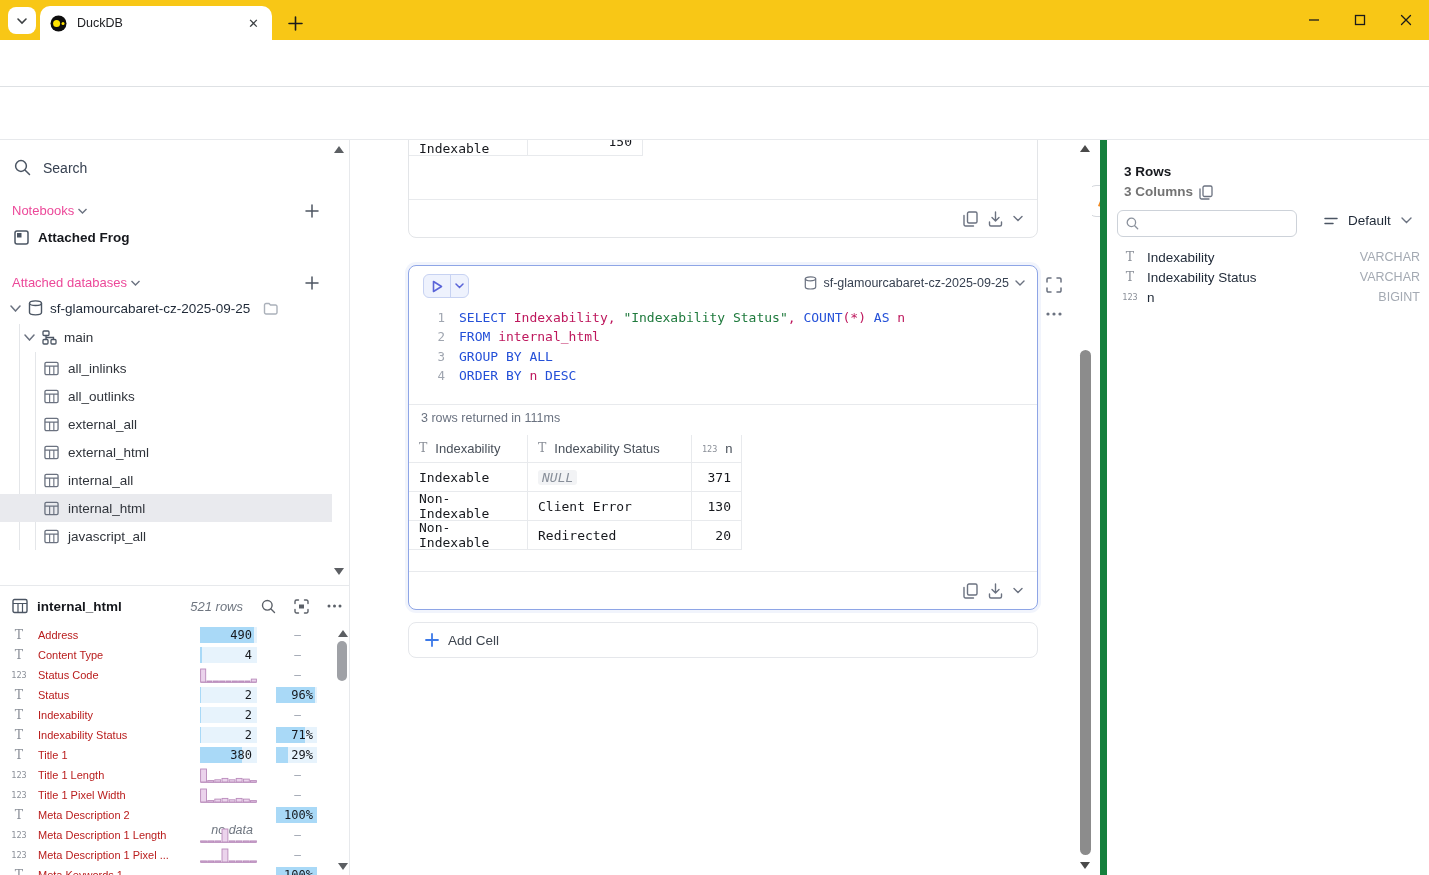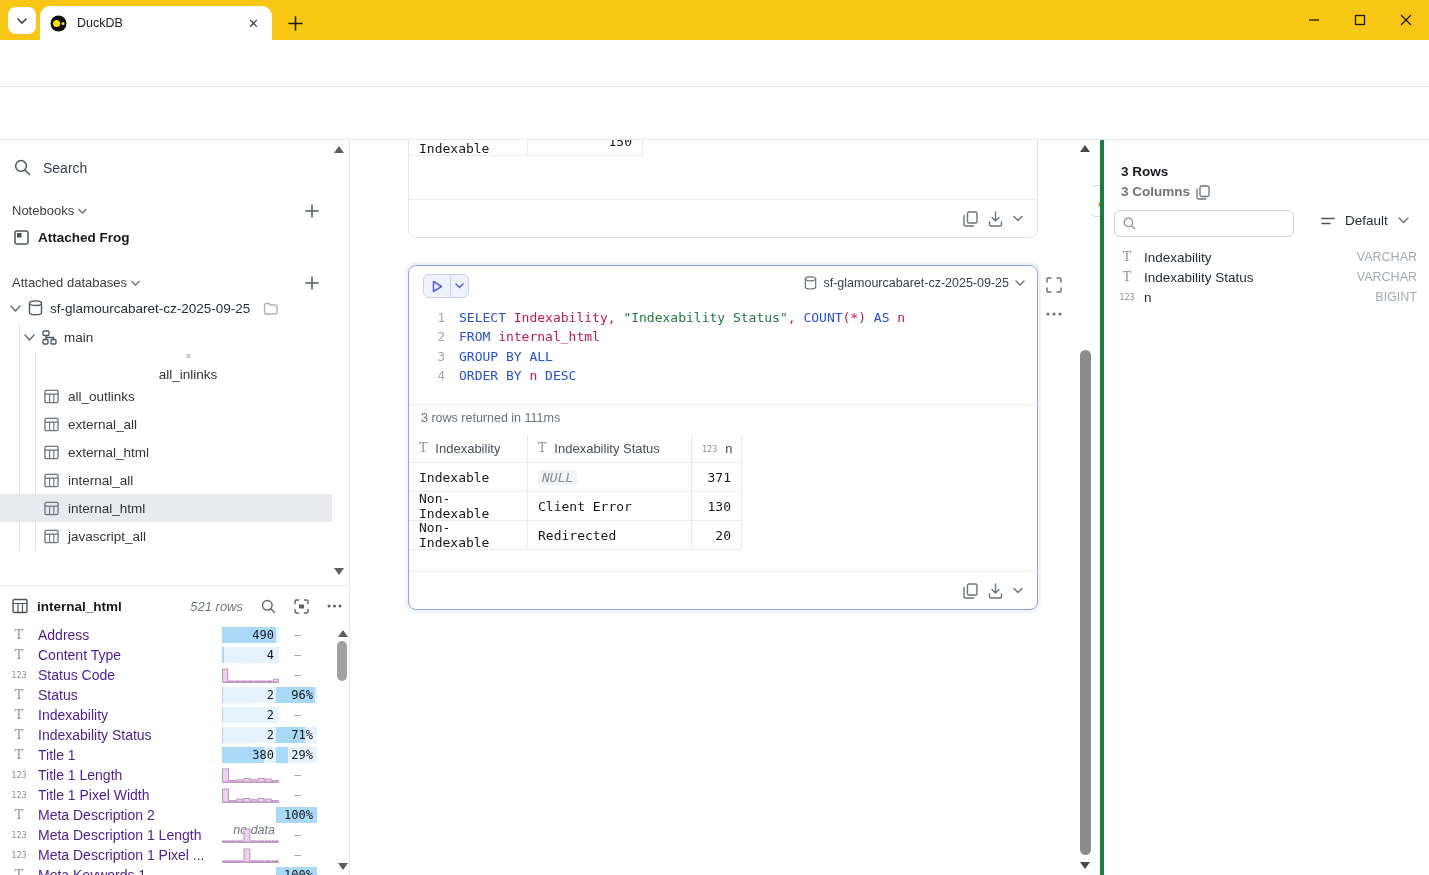--- a/index.html
+++ b/index.html
@@ -40,21 +40,21 @@
     background:#fff; display:flex; align-items:center; justify-content:center; gap:8px; }
   .signin span { font-size:13px; font-weight:600; color:#1F2937; }
   .helpwrap { left:1306px; top:104px; display:flex; align-items:center; gap:7px; color:#30343B; }
   .helpwrap span { font-size:13.5px; }
 
   
   .sidebar { left:0; top:140px; width:350px; height:735px; background:#fff; border-right:1px solid #E7E9EC; }
   .srow { position:absolute; display:flex; align-items:center; }
   .search-row { left:14px; top:19px; gap:12px; color:#4B5563; }
   .search-row span { font-size:14px; color:#374151; }
-  .secheader { font-size:13px; color:#404040; display:flex; align-items:center; gap:4px; }
+  .secheader { font-size:13px; color:#ec4899; display:flex; align-items:center; gap:4px; }
   .plusbtn { position:absolute; left:303px; width:18px; height:18px; display:flex; align-items:center; justify-content:center; color:#4D5562; }
   .nbitem { left:14px; top:90px; gap:9px; }
   .nbitem span { font-size:13.5px; font-weight:700; color:#16181D; }
   .tree-guide { position:absolute; width:1px; background:#E4E6E9; }
   .dbrow { left:10px; top:160px; gap:7px; }
   .dbrow .dbname { font-size:13.5px; color:#1F2937; }
   .mainrow { left:24px; top:190px; gap:7px; }
   .mainrow span { font-size:13.5px; color:#30343B; }
   .tbl-list .tree-row { position:absolute; left:0; width:332px; height:28px; display:flex; align-items:center;
     padding-left:44px; gap:9px; color:#4B5563; }
@@ -63,22 +63,22 @@
   .scroll-arrow { position:absolute; color:#5c5f63; }
 
   
   .tpanel { left:0; top:445px; width:349px; height:290px; border-top:1px solid #E7E9EC; background:#fff; overflow:hidden; }
   .tpanel-header { position:absolute; left:12px; top:10px; width:330px; height:20px; display:flex; align-items:center; }
   .tpanel-title { font-size:13.5px; font-weight:600; color:#16181D; margin-left:9px; }
   .tpanel-rows { font-size:13px; font-style:italic; color:#6F7680; margin-left:auto; }
   .tpanel-ic { margin-left:18px; color:#5B6068; }
   .col-row { position:absolute; left:0; width:330px; height:20px; display:flex; align-items:center; }
   .col-ic { width:38px; display:flex; justify-content:center; color:#8A8F98; flex:none; }
-  .col-name { font-size:14px; color:#4c1d95; white-space:nowrap; overflow:hidden; }
-  .stat-cell { position:absolute; left:222px; top:2px; width:57px; height:16px; }
+  .col-name { font-size:11px; color:#b91c1c; white-space:nowrap; overflow:hidden; }
+  .stat-cell { position:absolute; left:200px; top:2px; width:57px; height:16px; }
   .pct-cell  { position:absolute; left:276px; top:2px; width:41px; height:16px; }
   .bar { position:relative; width:100%; height:100%; background:#E7F3FC; overflow:hidden; }
   .bar i { position:absolute; left:0; top:0; bottom:0; background:#A9D9F7; }
   .bar span { position:absolute; right:5px; top:0; line-height:16px; font-size:12px; color:#16181D;
     font-family:"DejaVu Sans Mono", monospace; }
   .pct-cell .bar span { right:4px; }
   .nodata { font-size:12.5px; font-style:italic; color:#6F7680; position:absolute; right:4px; line-height:16px;margin-top:15px; }
   .dash { position:absolute; right:16px; line-height:16px; color:#9CA3AF; font-size:12px; }
   .ticon { font-size:12.5px; color:#8A8F98; font-family:"DejaVu Serif", serif; line-height:1; }
   .numicon { font-size:8.5px; color:#8A8F98; letter-spacing:0; font-family:"DejaVu Sans Mono", monospace; }
@@ -121,21 +121,21 @@
     display:flex; align-items:center; gap:9px; padding-left:16px; background:#fff; }
   .addcell .plus { color:#3C79E8; }
   .addcell span { font-size:13.5px; color:#3F4650; }
 
   
   .mscroll { left:1078px; top:140px; width:14px; height:735px; background:#fff; }
   .mthumb { position:absolute; left:1.5px; top:210px; width:11px; height:505px; background:#8C8C8C; border-radius:6px; }
   .sthumb { position:absolute; background:#9FA1A6; border-radius:5px; }
 
   
-  .rpanel { left:1100px; top:140px; width:329px; height:735px; border-left:4px solid #15803d; background:#fff; }
+  .rpanel { left:1100px; top:140px; width:329px; height:735px; border-left:7px solid #15803d; background:#fff; }
   .rp-rows { position:absolute; left:17px; top:24px; font-size:13.5px; font-weight:700; color:#16181D; }
   .rp-cols { position:absolute; left:17px; top:44px; font-size:13.5px; font-weight:700; color:#737373; }
   .rp-copy { position:absolute; left:92px; top:45px; color:#6B7280; }
   .rp-search { position:absolute; left:10px; top:70px; width:180px; height:27px; border:1px solid #CDD2D9;
     border-radius:6px; display:flex; align-items:center; padding-left:8px; color:#8A919C; background:#fff; }
   .rp-sort { position:absolute; left:217px; top:73px; display:flex; align-items:center; gap:10px; }
   .rp-sort .sortlabel { font-size:13.5px; color:#1F2937; }
   .rp-field { position:absolute; left:0; width:329px; height:20px; display:flex; align-items:center; }
   .rp-field .col-ic { width:34px; margin-left:6px; }
   .rp-field .fname { font-size:13.5px; color:#1F2937; }
@@ -347,21 +347,21 @@
       <svg width="15" height="15" viewBox="0 0 15 15">
           <rect x="1" y="1" width="6" height="4.5" rx="1" fill="none" stroke="#4B5563" stroke-width="1.3"></rect>
           <rect x="1" y="9.5" width="5" height="4.5" rx="1" fill="none" stroke="#4B5563" stroke-width="1.3"></rect>
           <rect x="9" y="9.5" width="5" height="4.5" rx="1" fill="none" stroke="#4B5563" stroke-width="1.3"></rect>
           <path d="M4 5.5v2h7.5v2M4 7.5v2" fill="none" stroke="#4B5563" stroke-width="1.3"></path>
         </svg>
       <span>main</span>
     </div>
 
     <div class="tbl-list" id="sidebar-tables">
-        <div class="tree-row" style="top: 214px; flex-direction: column;">
+        <div class="tree-row" style="top: 214px;">
           <svg width="15" height="15" viewBox="0 0 16 16">
             <rect x="1" y="1.5" width="14" height="13" rx="1.5" fill="none" stroke="#6B7280" stroke-width="1.4"></rect>
             <path d="M1 5.5h14M6 5.5v9M10.5 5.5v9" stroke="#6B7280" stroke-width="1.2"></path>
           </svg>
           <span class="tree-label">all_inlinks</span>
         </div>
         <div class="tree-row" style="top: 242px;">
           <svg width="15" height="15" viewBox="0 0 16 16">
             <rect x="1" y="1.5" width="14" height="13" rx="1.5" fill="none" stroke="#6B7280" stroke-width="1.4"></rect>
             <path d="M1 5.5h14M6 5.5v9M10.5 5.5v9" stroke="#6B7280" stroke-width="1.2"></path>
@@ -831,20 +831,28 @@
         </svg>
     </div>
     <div class="abs mainextras" style="left:696px;top:172px;">
       <svg width="16" height="4" viewBox="0 0 16 4">
           <circle cx="2" cy="2" r="1.6" fill="currentColor"></circle>
           <circle cx="8" cy="2" r="1.6" fill="currentColor"></circle>
           <circle cx="14" cy="2" r="1.6" fill="currentColor"></circle>
         </svg>
     </div>
 
+    <div class="abs addcell">
+      <span class="plus">
+          <svg width="14" height="14" viewBox="0 0 14 14">
+            <path d="M7 1v12M1 7h12" stroke="currentColor" stroke-width="1.8" stroke-linecap="round"></path>
+          </svg>
+        </span>
+      <span>Add Cell</span>
+    </div>
   </div>
 
   <div class="abs mscroll">
     <div class="scroll-arrow" style="left:2px;top:5px;">
         <svg width="10" height="7" viewBox="0 0 10 7">
           <path d="M5 0l5 7H0z" fill="#4a4a4a"></path>
         </svg>
       </div>
     <div class="mthumb"></div>
     <div class="scroll-arrow" style="left:2px;top:722px;">

